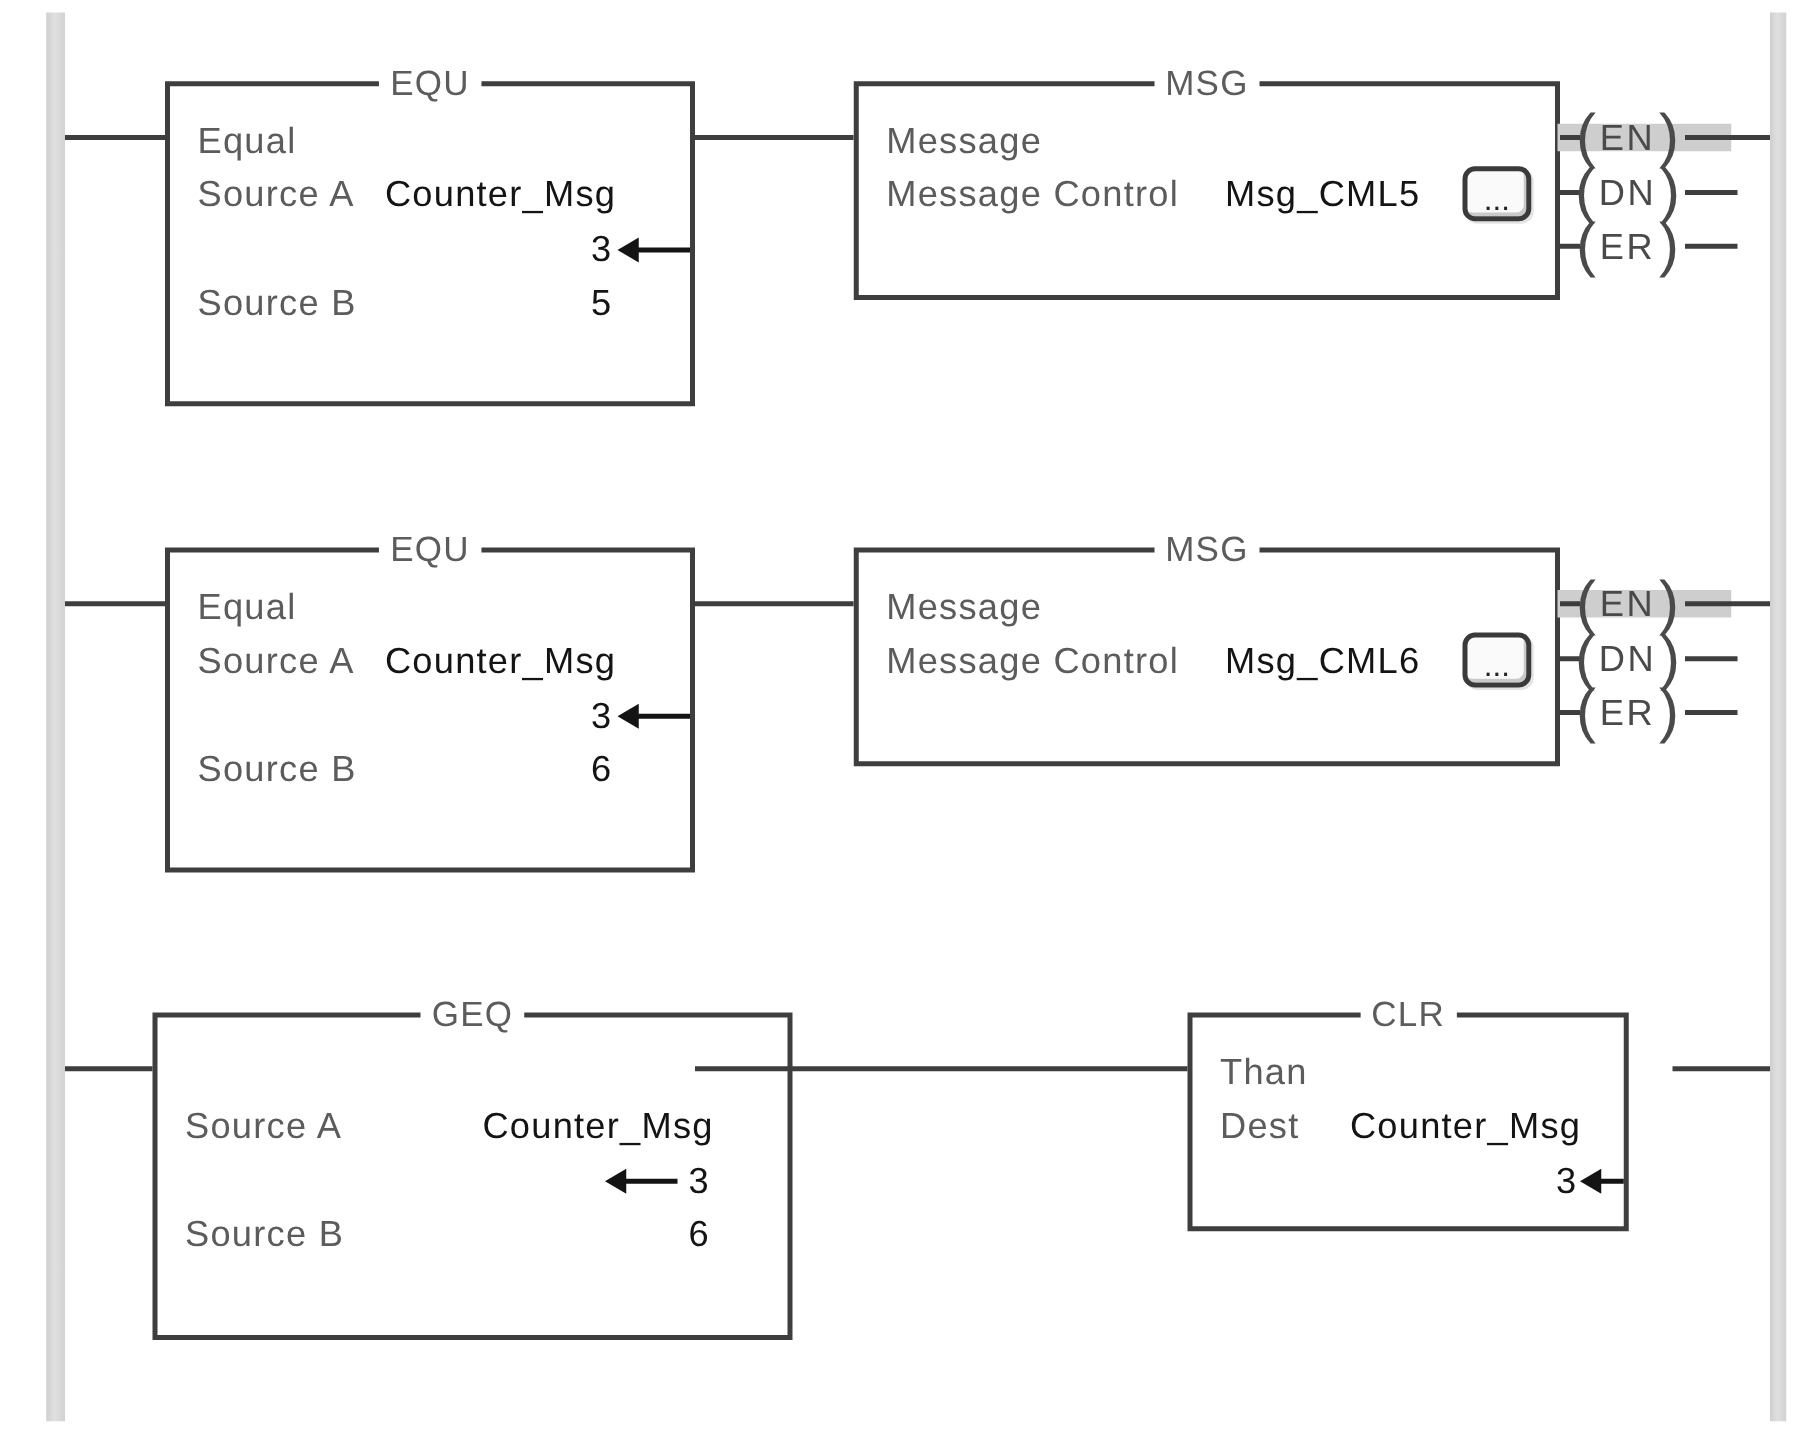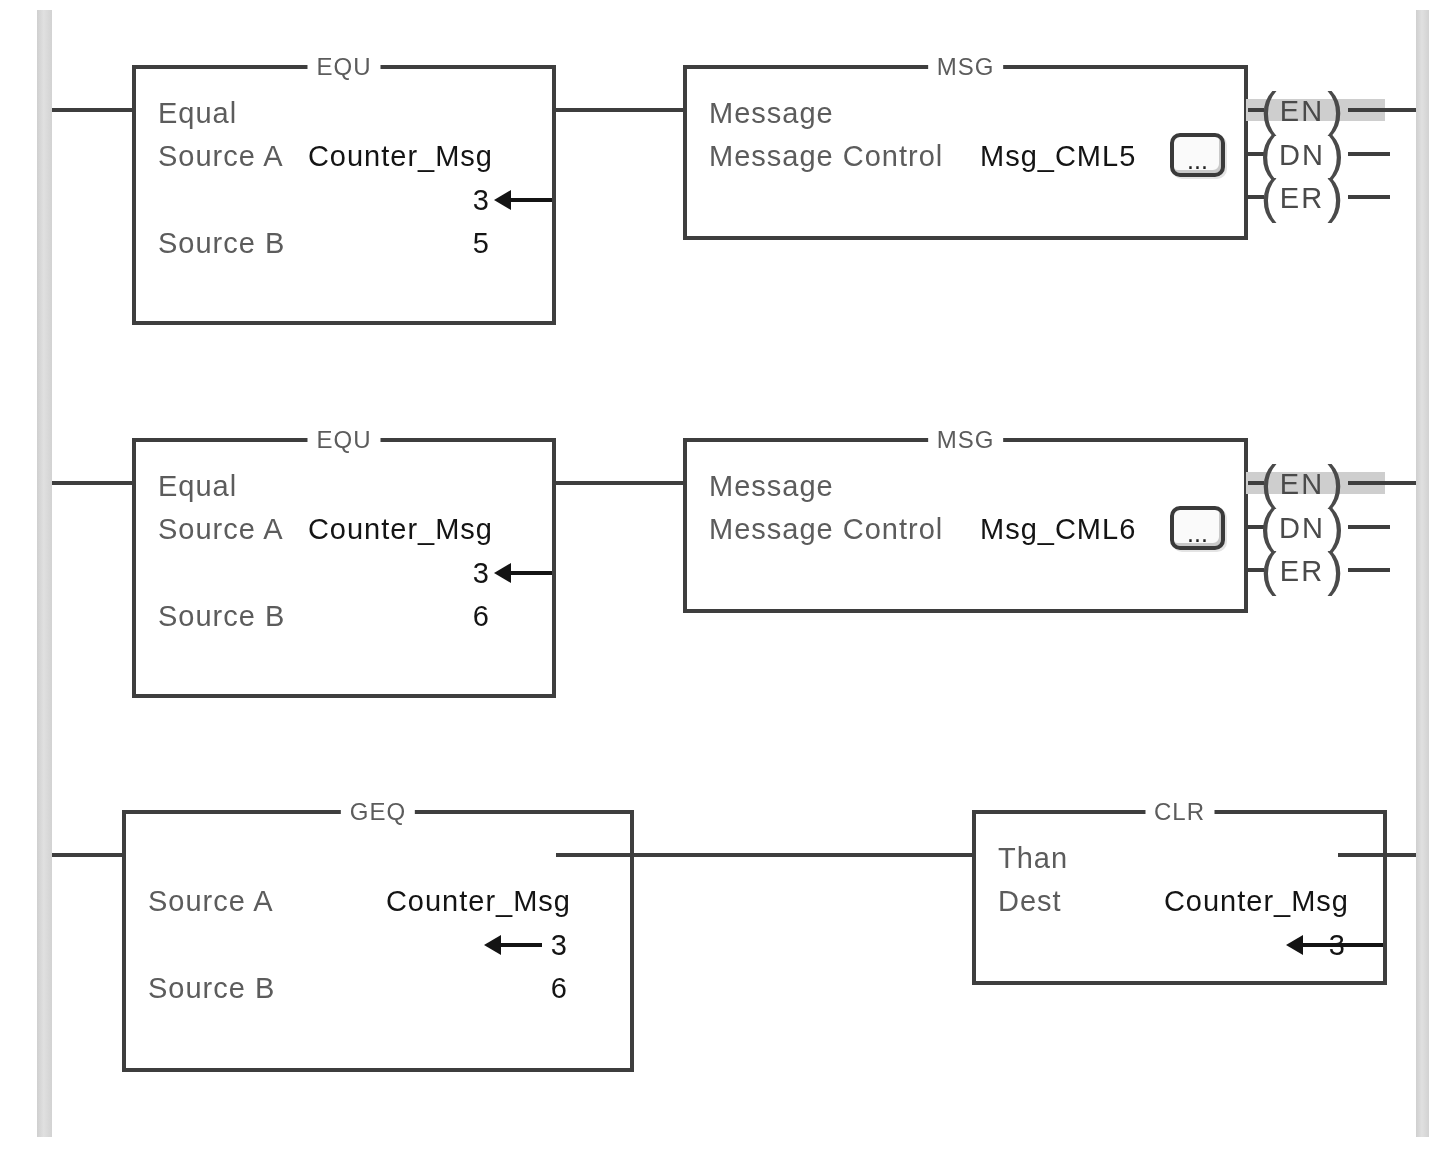--- a/index.html
+++ b/index.html
@@ -19,21 +19,21 @@
   .rail-left{left:37px;width:15px;}
   .rail-right{left:1416px;width:13px;}
   .rung{position:absolute;left:0;width:1440px;height:290px;}
   .wire{position:absolute;height:4px;background:var(--wire);}
   .ibox{
     position:absolute;top:0;box-sizing:border-box;border:4px solid var(--wire);
     background:#fff;
   }
   .btitle{
     position:absolute;top:-18px;left:50%;transform:translateX(-50%);
-    background:#fff;padding:0 9px;line-height:32px;font-size:24px;
+    background:#fff;padding:0 9px;line-height:32px;font-size:28px;
     color:var(--label);letter-spacing:1px;white-space:nowrap;
   }
   .trow{
     position:absolute;font-size:29px;line-height:30px;letter-spacing:1px;white-space:nowrap;
   }
   .lbl{color:var(--label);text-align:right;}
   .val{color:var(--value);}
   .arrow{position:absolute;height:20px;}
   .arrow .ah{
     position:absolute;left:0;top:0;width:0;height:0;
@@ -184,21 +184,21 @@
       <div class="arrow" style="left:358px;top:121px;width:58px">
           <i class="ah"></i>
           <i class="at"></i>
         </div>
       <div class="trow lbl" style="left:22px;top:159px">Source B</div>
       <div class="trow val" style="right:62px;top:159px">6</div>
     </div>
 
     <div class="wire" style="left:556px;top:43px;width:429px"></div>
 
-    <div class="ibox" style="left:972px;width:415px;height:175px">
+    <div class="ibox" style="left:950px;width:353px;height:175px">
       <span class="btitle">CLR</span>
       <div class="trow lbl" style="left:22px;top:29px">Than</div>
       <div class="trow lbl" style="left:22px;top:72px">Dest</div>
       <div class="trow val" style="right:34px;top:72px">Counter_Msg</div>
       <div class="trow val" style="right:37px;top:116px">3</div>
       <div class="arrow" style="left:310px;top:121px;right:0">
           <i class="ah"></i>
           <i class="at"></i>
         </div>
     </div>

